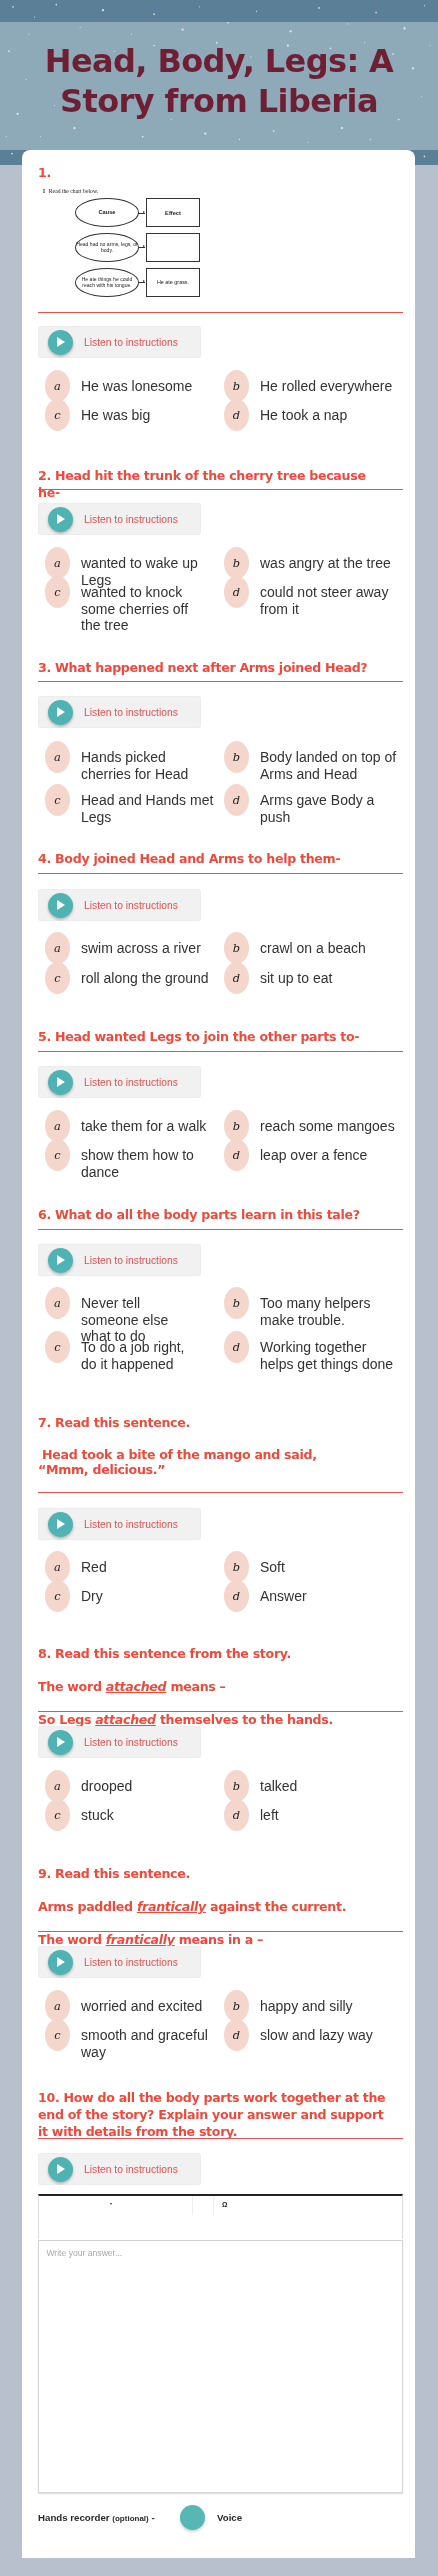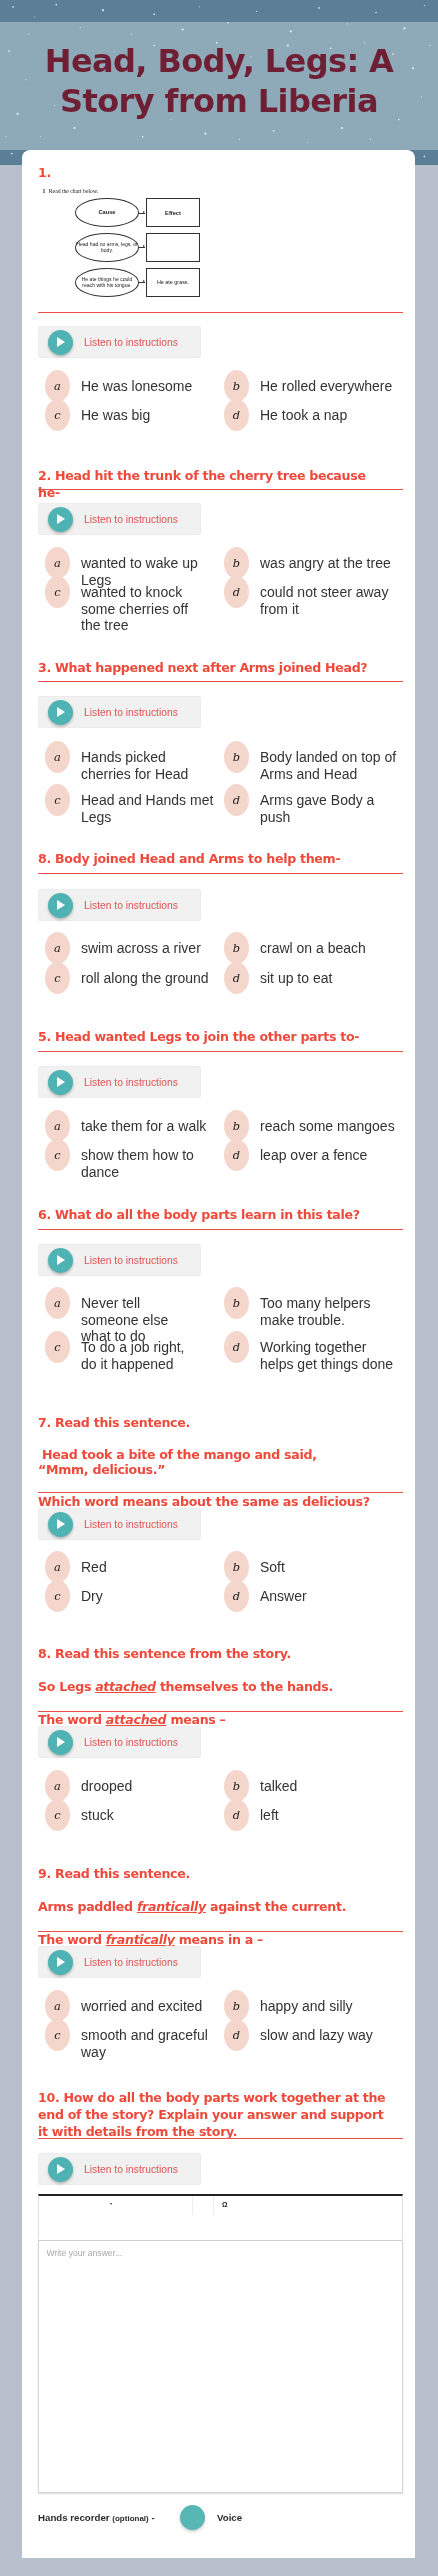--- a/index.html
+++ b/index.html
@@ -325,21 +325,21 @@
   </div>
 <div class="opt" style="left:45px; top:784px;">
     <span class="bubble">c</span>
     <span class="text">Head and Hands met Legs</span>
   </div>
 <div class="opt" style="left:224px; top:784px;">
     <span class="bubble">d</span>
     <span class="text">Arms gave Body a push</span>
   </div>
 
-<div class="q q-title" style="left:38px; top:850px;">8.  Body joined Head and Arms to help them-</div>
+<div class="q q-title" style="left:38px; top:850px;">4.  Body joined Head and Arms to help them-</div>
 <div class="q-line" style="left:38px; top:873px;"></div>
 <div class="listen" style="left:38px; top:889px;">
   <span class="play"></span>
   <span class="label">Listen to instructions</span>
 </div>
 <div class="opt" style="left:45px; top:932px;">
     <span class="bubble">a</span>
     <span class="text">swim across a river</span>
   </div>
 <div class="opt" style="left:224px; top:932px;">
@@ -397,21 +397,20 @@
     <span class="text" style="width:108px;">To do a job right, do it happened</span>
   </div>
 <div class="opt" style="left:224px; top:1331px;">
     <span class="bubble">d</span>
     <span class="text" style="width:137px;">Working together helps get things done</span>
   </div>
 
 <div class="q q-title" style="left:38px; top:1414px;">
   <span>7. Read this sentence.</span>
   <span class="sub" style="white-space:pre-wrap; line-height:15px; width:320px;"> Head took a bite of the mango and said, “Mmm, delicious.”</span>
-  <span class="sub">Which word means about the same as delicious?</span>
 </div>
 <div class="q-line" style="left:38px; top:1492px;"></div>
 <div class="listen" style="left:38px; top:1508px;">
   <span class="play"></span>
   <span class="label">Listen to instructions</span>
 </div>
 <div class="opt" style="left:45px; top:1551px;">
     <span class="bubble">a</span>
     <span class="text">Red</span>
   </div>
@@ -423,22 +422,22 @@
     <span class="bubble">c</span>
     <span class="text">Dry</span>
   </div>
 <div class="opt" style="left:224px; top:1580px;">
     <span class="bubble">d</span>
     <span class="text">Answer</span>
   </div>
 
 <div class="q q-title" style="left:38px; top:1645px;">
   <span>8. Read this sentence from the story.</span>
+  <span class="sub"><span>The word </span><span class="hl">attached</span><span> means –</span></span>
   <span class="sub"><span>So Legs </span><span class="hl">attached</span><span> themselves to the hands.</span></span>
-  <span class="sub"><span>The word </span><span class="hl">attached</span><span> means –</span></span>
 </div>
 <div class="q-line" style="left:38px; top:1711px;"></div>
 <div class="listen" style="left:38px; top:1726px;">
   <span class="play"></span>
   <span class="label">Listen to instructions</span>
 </div>
 <div class="opt" style="left:45px; top:1770px;">
     <span class="bubble">a</span>
     <span class="text">drooped</span>
   </div>

